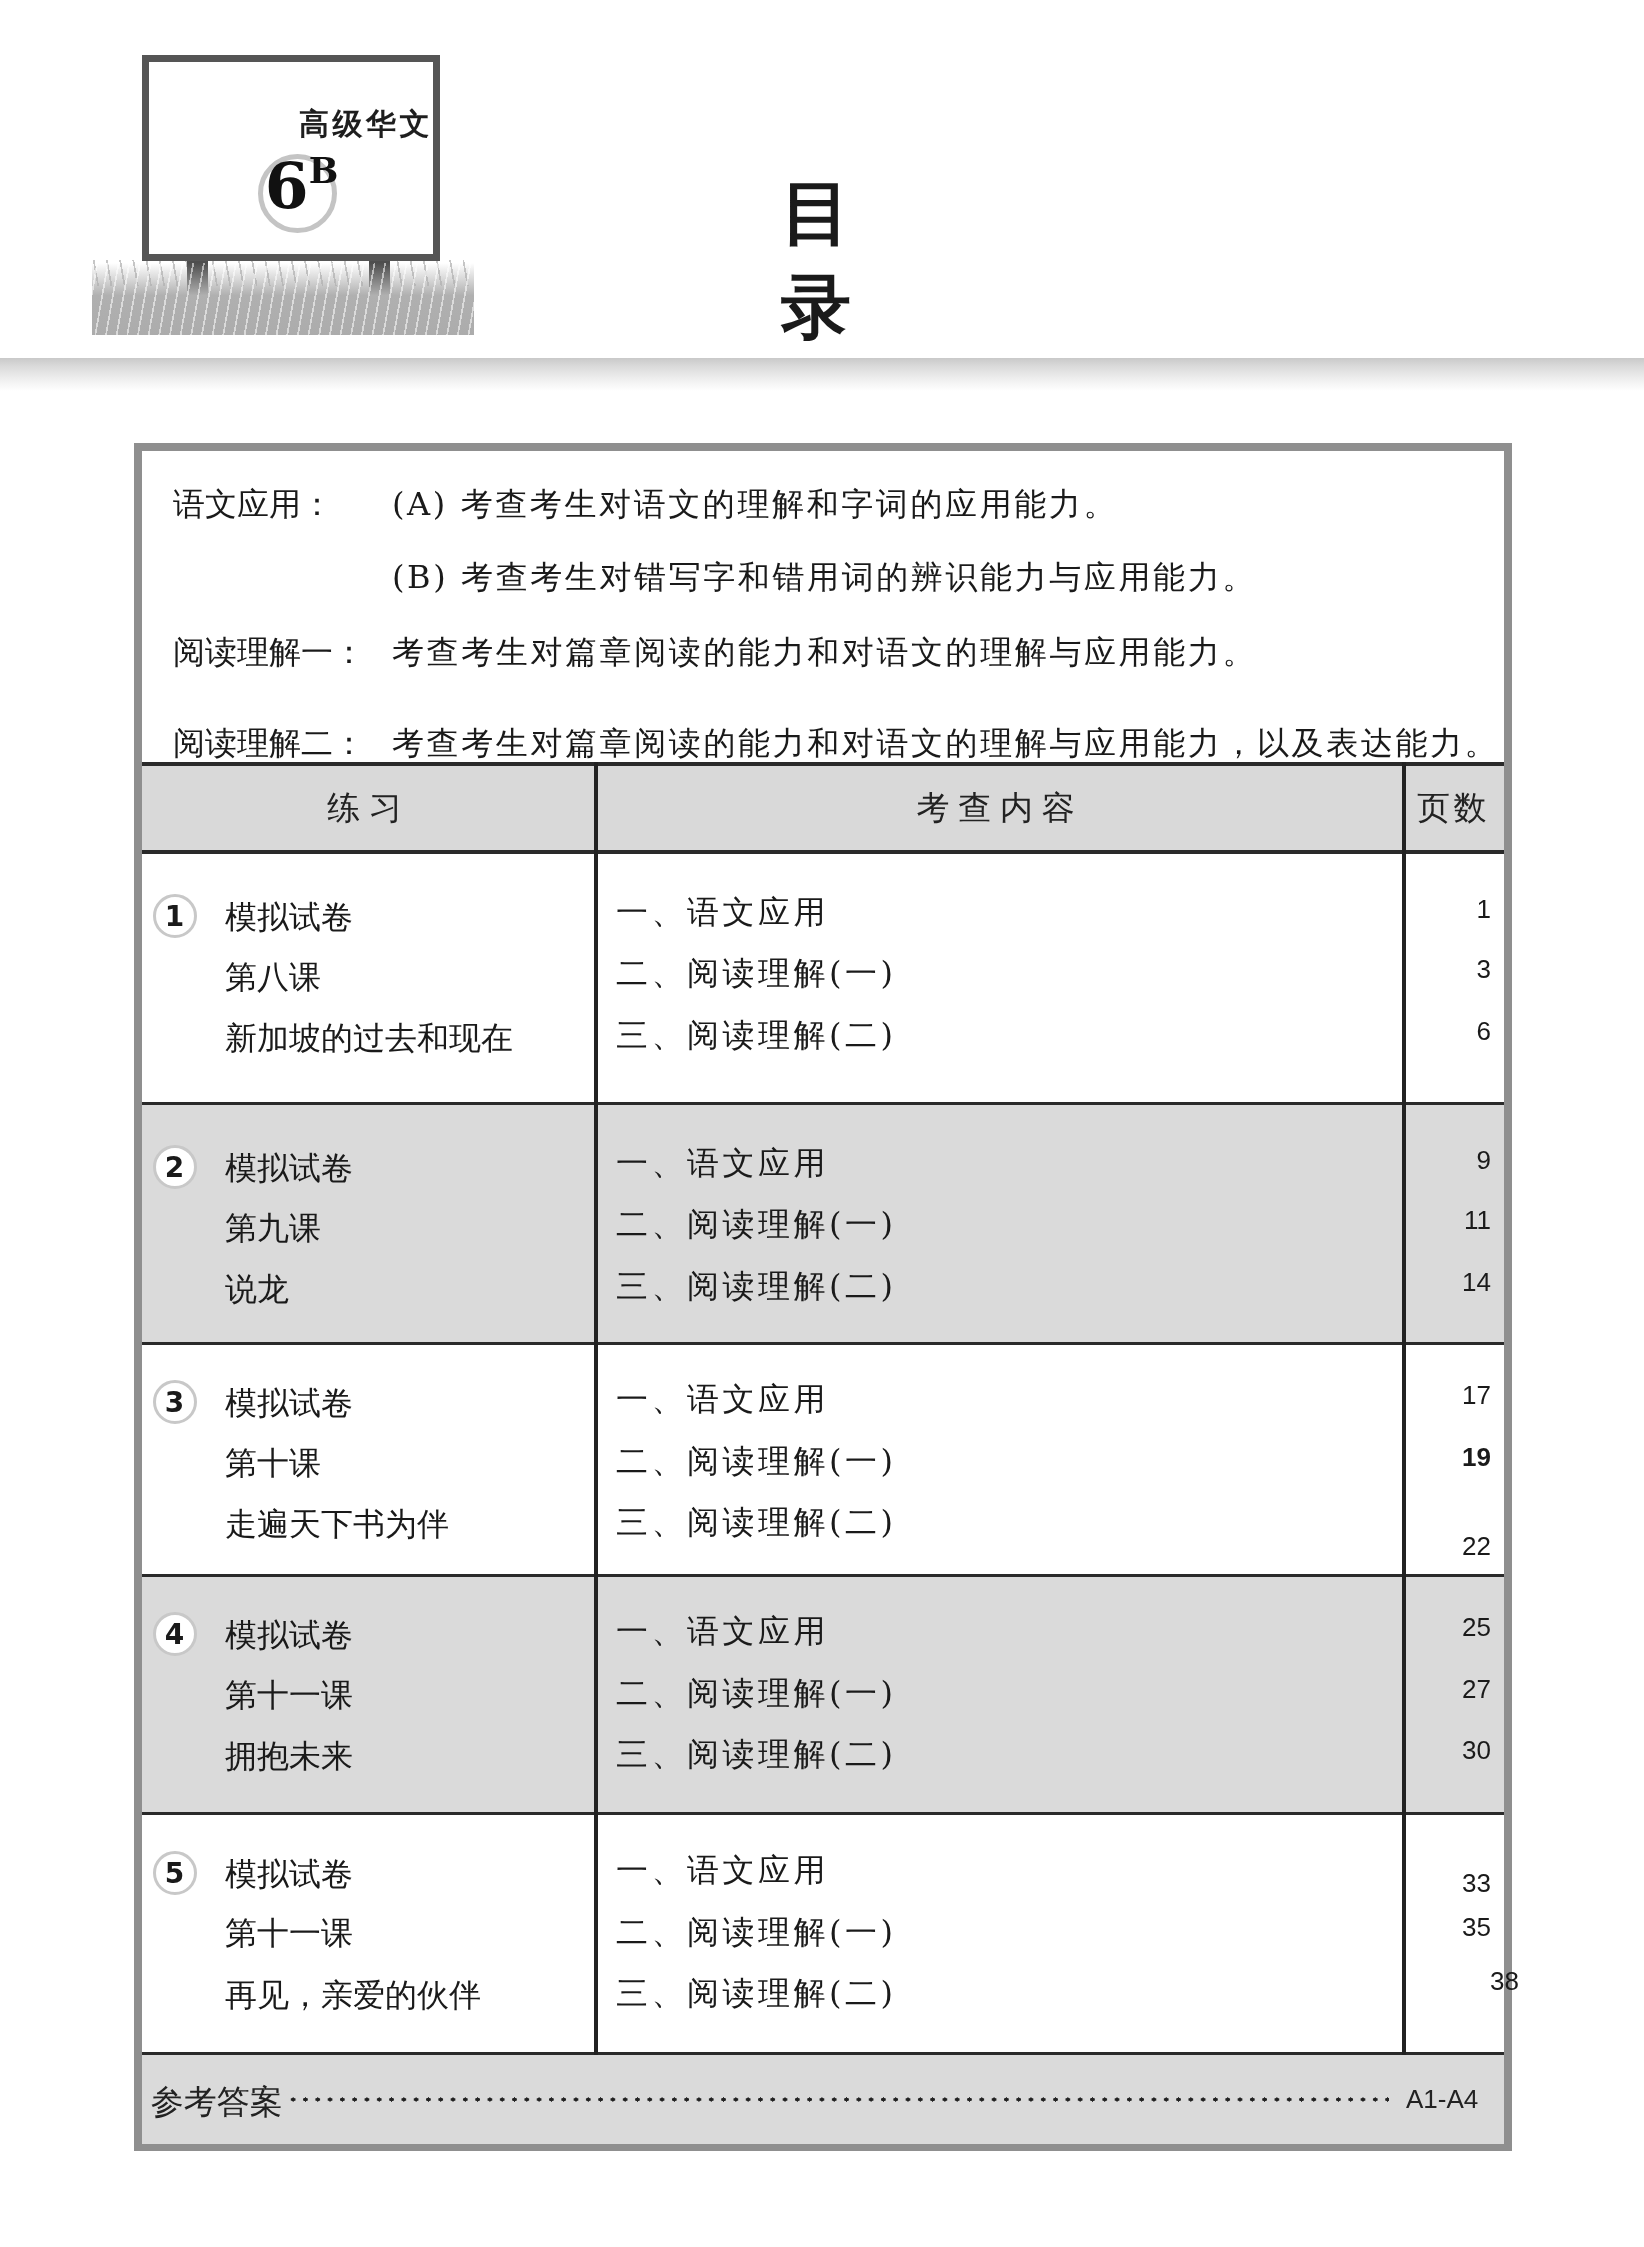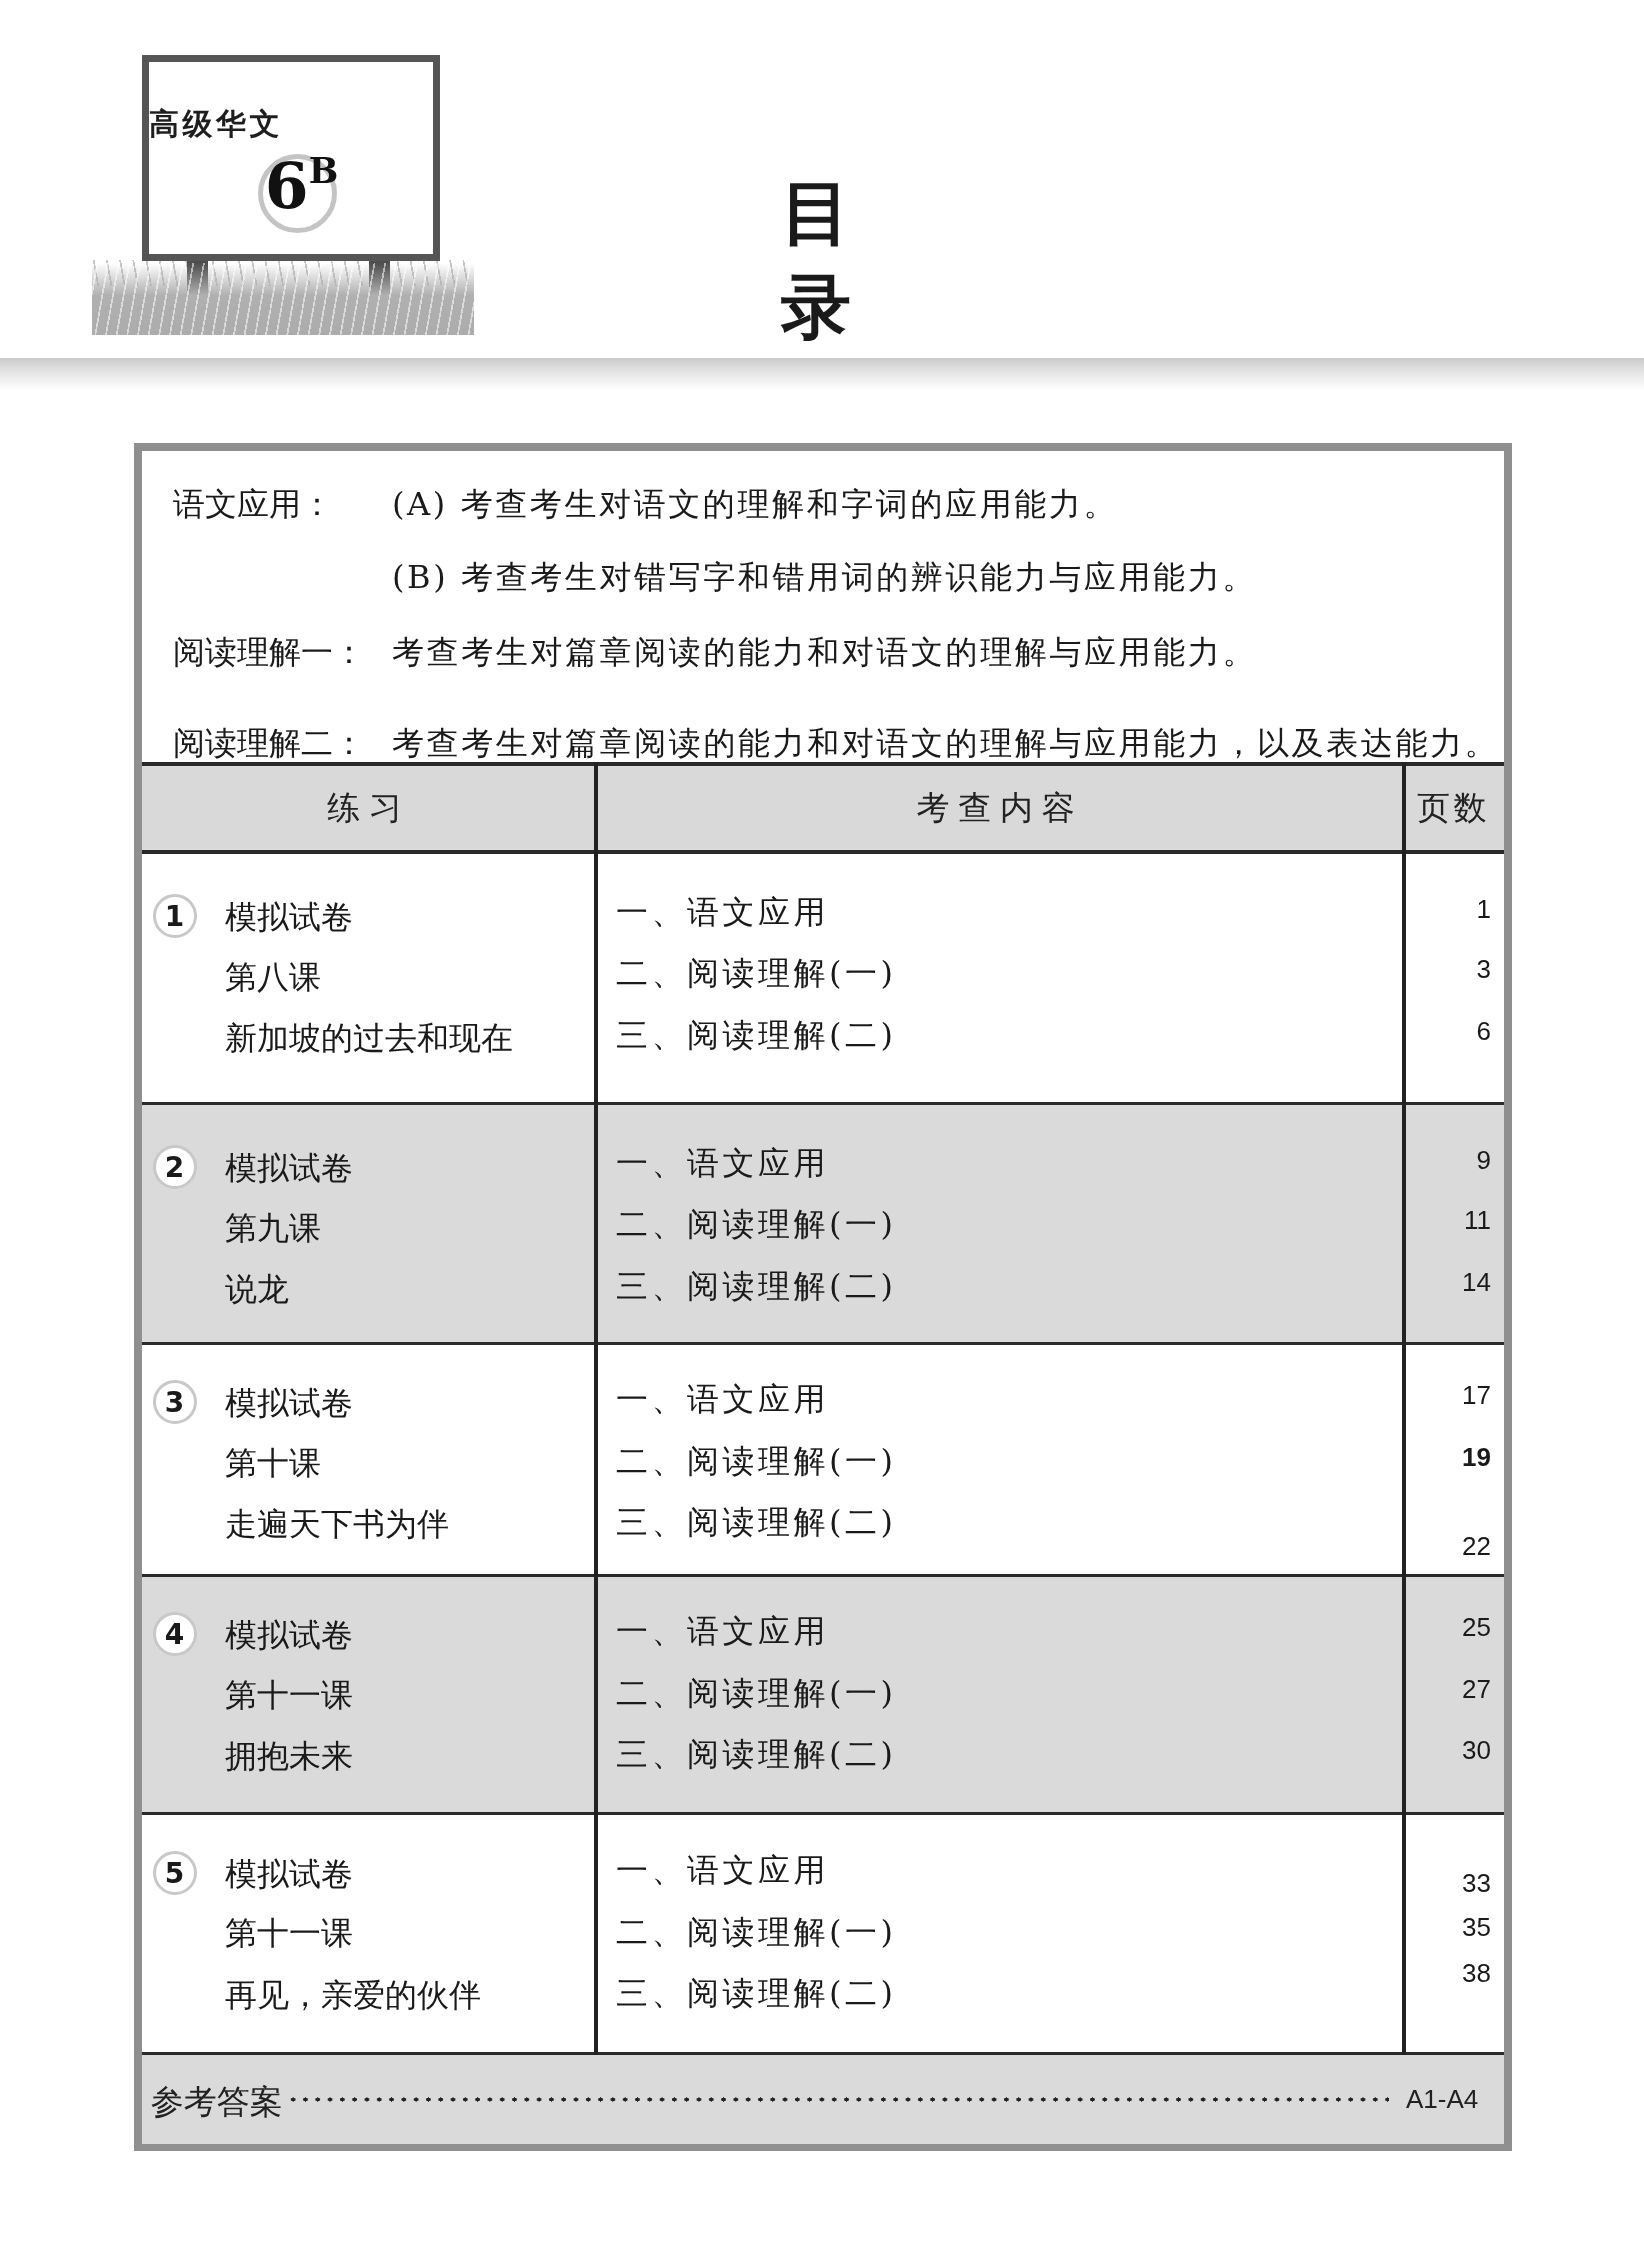--- a/index.html
+++ b/index.html
@@ -20,21 +20,21 @@
     opacity:.8;
   }
   .sign-leg { position:absolute; top:260px; width:21px; height:54px; background:#4e4e4e; }
   .sign-leg.l { left:187px; }
   .sign-leg.r { left:369px; }
   .sign {
     position:absolute; left:142px; top:55px; width:284px; height:192px;
     border:7px solid #555555; background:#ffffff;
   }
   .sign-title {
-    position:absolute; left:0; right:0; top:42px; text-align:left;
+    position:absolute; left:0; right:0; top:42px; text-align:right;
     font-family:"DejaVu Sans", sans-serif; font-weight:bold; font-size:30px; letter-spacing:3.5px; color:#1e1e1e;
   }
   .sign-badge {
     position:absolute; left:109px; top:92px; width:79px; height:79px; border-radius:50%;
     border:5.3px solid #c4c4c4; box-sizing:border-box;
   }
   .sign-grade {
     position:absolute; left:104px; top:88px; width:97px; text-align:center;
     font-family:"DejaVu Serif", serif; font-weight:bold; color:#111;
   }
@@ -209,21 +209,21 @@
     <div class="row" style="top:1052px;height:241px;">
       <div class="badge" style="top:37px;">5</div>
       <div class="cell-line c1-line" style="top:39px;">模拟试卷</div>
       <div class="cell-line c1-line" style="top:98px;">第十一课</div>
       <div class="cell-line c1-line" style="top:160px;">再见，亲爱的伙伴</div>
       <div class="cell-line c2-line" style="top:35px;">一、语文应用</div>
       <div class="cell-line c2-line" style="top:97px;">二、阅读理解(一)</div>
       <div class="cell-line c2-line" style="top:158px;">三、阅读理解(二)</div>
       <div class="cell-line c3-line" style="top:37px;margin-top:17px;">33</div>
       <div class="cell-line c3-line" style="top:98px;">35</div>
-      <div class="cell-line c3-line" style="top:144px;">38</div>
+      <div class="cell-line c3-line" style="top:152px;padding-left:28px;">38</div>
     </div>
 
     <div class="vline" style="left:452px;top:0;height:1293px;"></div>
     <div class="vline" style="left:1260px;top:0;height:1293px;"></div>
 
     <div class="footer" style="top:1293px;">
       <div class="footer-label">参考答案</div>
       <div class="footer-dots"></div>
       <div class="footer-pages">A1-A4</div>
     </div>

